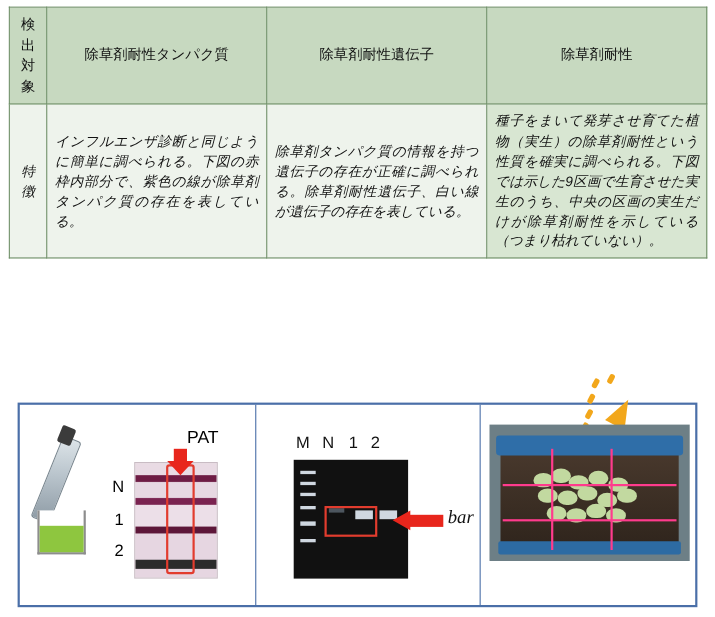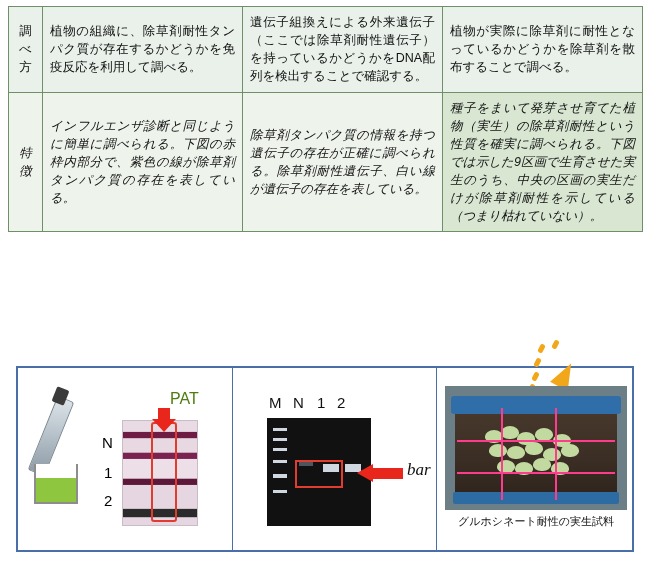--- a/index.html
+++ b/index.html
@@ -157,21 +157,21 @@
     height: 100px;
     border: 2px solid #e23c2e;
     border-radius: 3px;
     box-sizing: border-box;
   }
   .pat-label {
     position: absolute;
     left: 152px;
     top: 22px;
     font-size: 16px;
-    color: #4d7c0f;
+    color: #000000;
   }
   .red-arrow-down {
     position: absolute;
     left: 134px;
     top: 40px;
     width: 0;
     height: 0;
   }
   .red-arrow-down .shaft {
     position: absolute;
@@ -357,25 +357,25 @@
 <div id="root">
 
   <table class="tbl">
     <colgroup>
       <col style="width:34px">
       <col style="width:200px">
       <col style="width:200px">
       <col style="width:200px">
     </colgroup>
     <tbody>
-      <tr class="cell-method">
-        <td class="rowlabel">調べ方</td>
-        <td class="c-first just">植物の組織に、除草剤耐性タンパク質が存在するかどうかを免疫反応を利用して調べる。</td>
-        <td class="c-mid just">遺伝子組換えによる外来遺伝子（ここでは除草剤耐性遺伝子）を持っているかどうかをDNA配列を検出することで確認する。</td>
-        <td class="c-last just">植物が実際に除草剤に耐性となっているかどうかを除草剤を散布することで調べる。</td>
+      <tr class="hdr-row">
+        <td class="rowlabel">検出対象</td>
+        <td>除草剤耐性タンパク質</td>
+        <td>除草剤耐性遺伝子</td>
+        <td>除草剤耐性</td>
       </tr>
       <tr class="cell-feature">
         <td class="rowlabel">特徴</td>
         <td class="c-first just">インフルエンザ診断と同じように簡単に調べられる。下図の赤枠内部分で、紫色の線が除草剤タンパク質の存在を表している。</td>
         <td class="c-mid just">除草剤タンパク質の情報を持つ遺伝子の存在が正確に調べられる。除草剤耐性遺伝子、白い線が遺伝子の存在を表している。</td>
         <td class="feat-last just">種子をまいて発芽させ育てた植物（実生）の除草剤耐性という性質を確実に調べられる。下図では示した9区画で生育させた実生のうち、中央の区画の実生だけが除草剤耐性を示している（つまり枯れていない）。</td>
       </tr>
     </tbody>
   </table>
 
@@ -458,17 +458,16 @@
           <div class="leaf" style="left:14px; top:34px;"></div>
           <div class="leaf" style="left:32px; top:36px;"></div>
           <div class="leaf" style="left:50px; top:32px;"></div>
           <div class="leaf" style="left:68px; top:36px;"></div>
         </div>
         <div class="grid-line" style="left:56px;  top:22px; width:2px;  height:92px;"></div>
         <div class="grid-line" style="left:110px; top:22px; width:2px;  height:92px;"></div>
         <div class="grid-line" style="left:12px;  top:54px; width:158px; height:2px;"></div>
         <div class="grid-line" style="left:12px;  top:86px; width:158px; height:2px;"></div>
       </div>
-      <div class="caption">グルホシネート耐性の実生試料</div>
     </div>
 
   </div>
 </div>
 
 </body></html>

